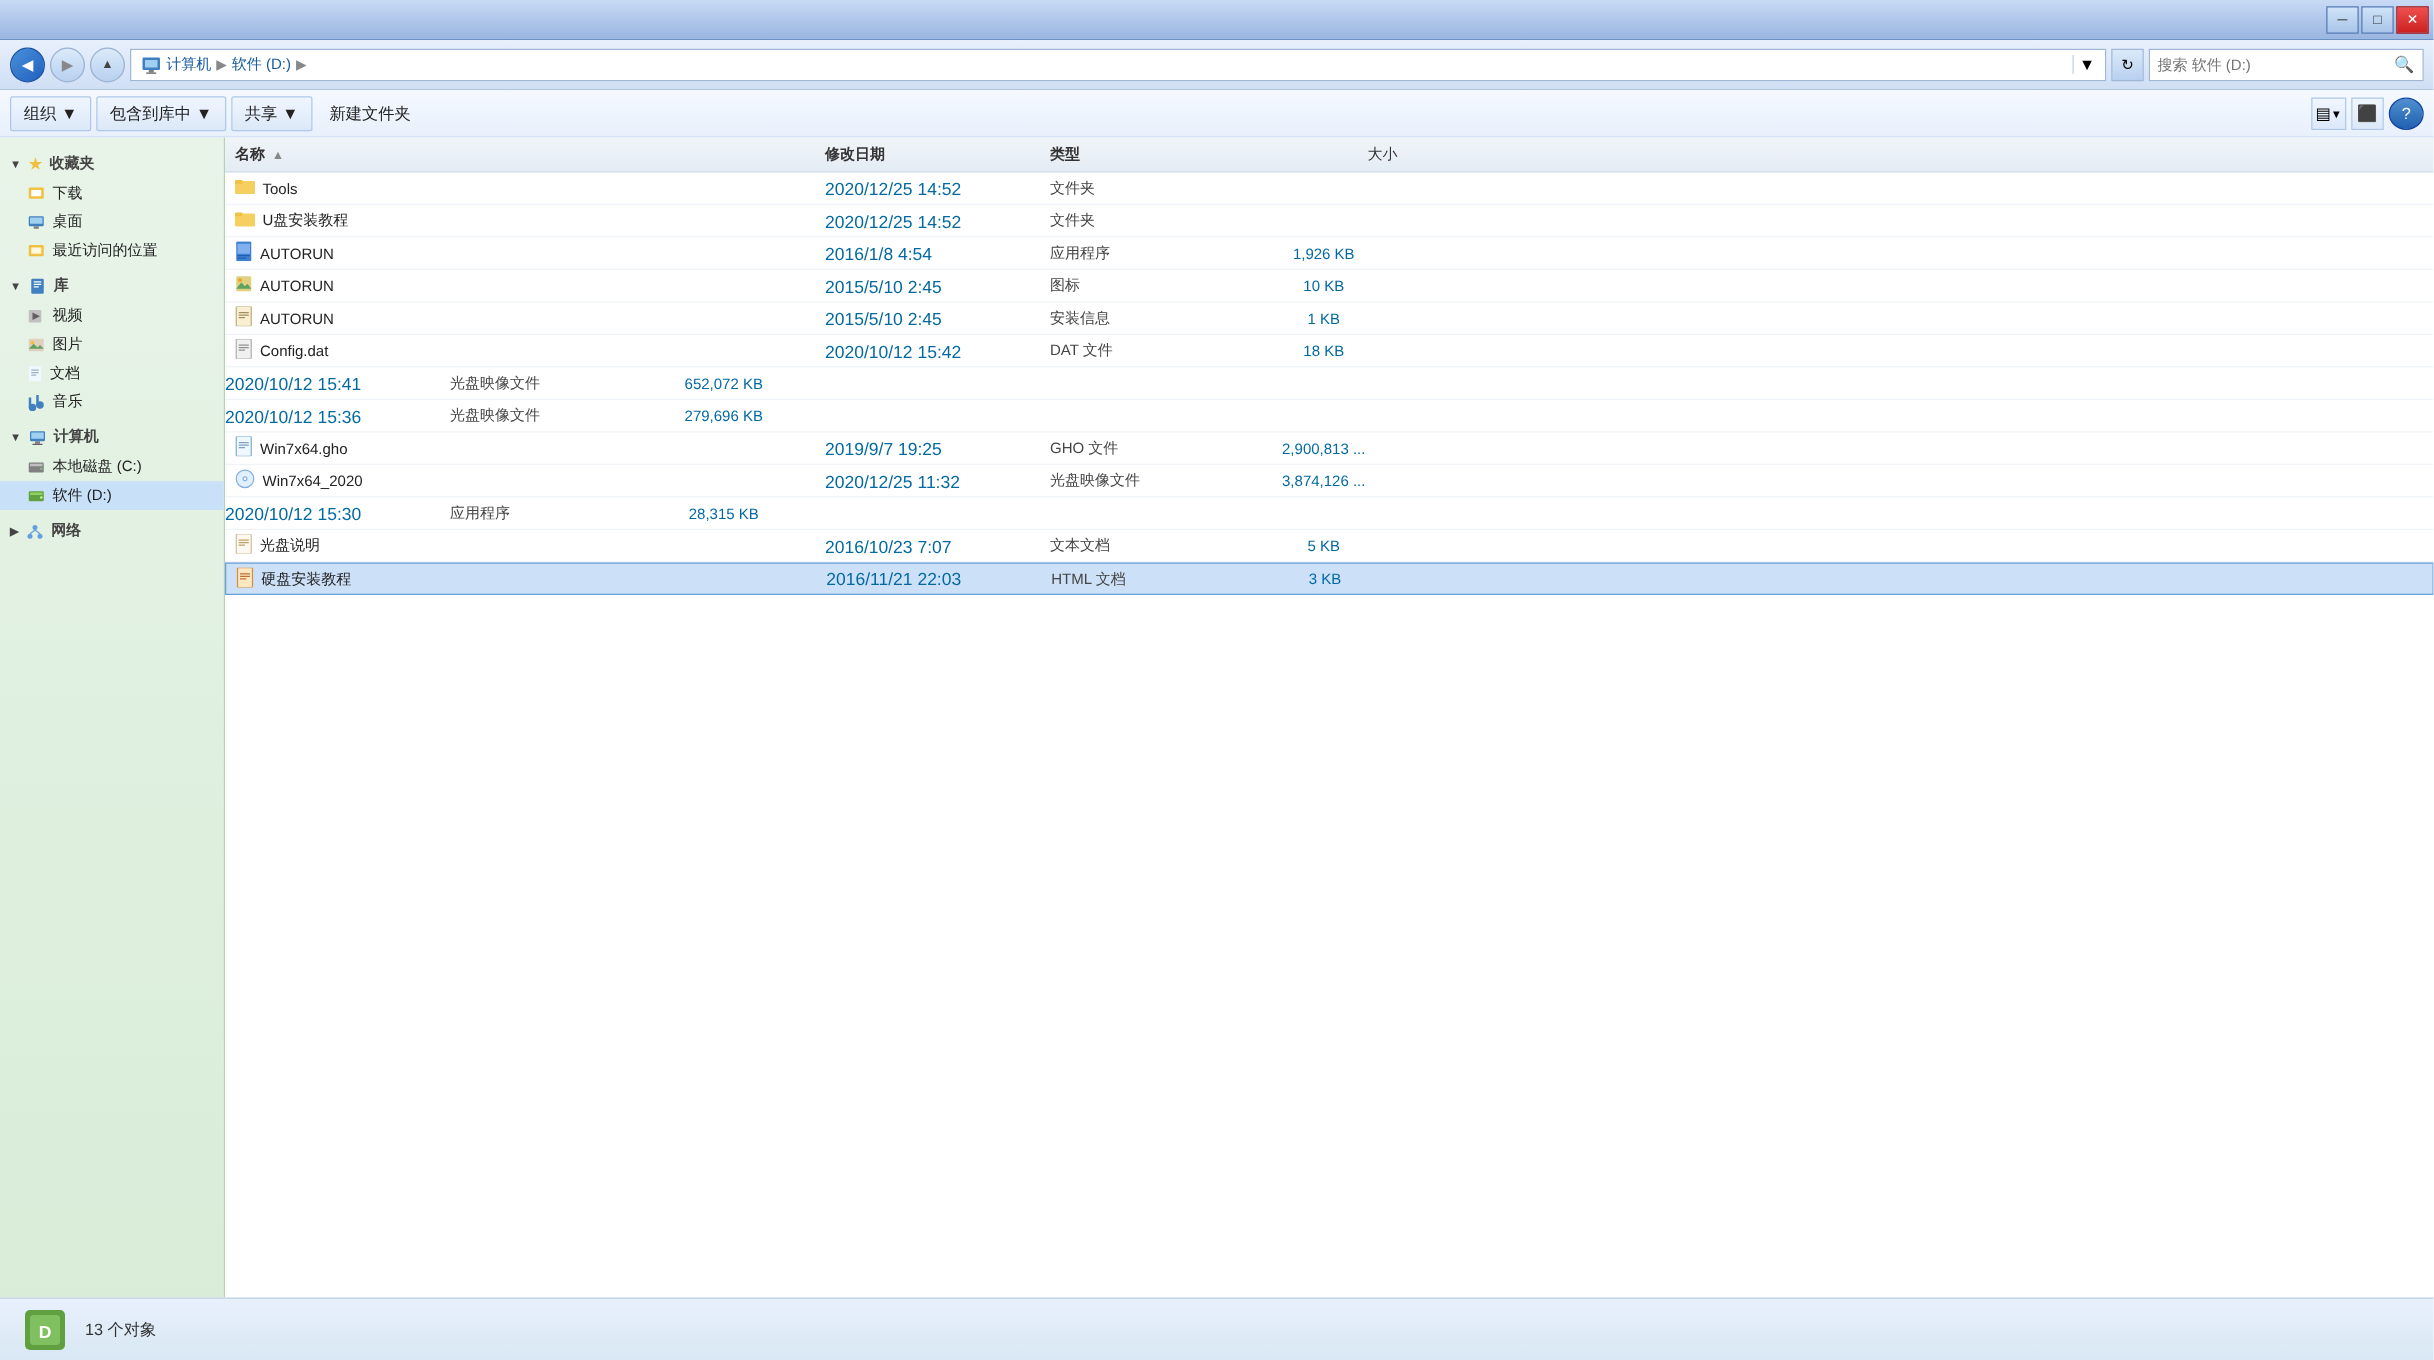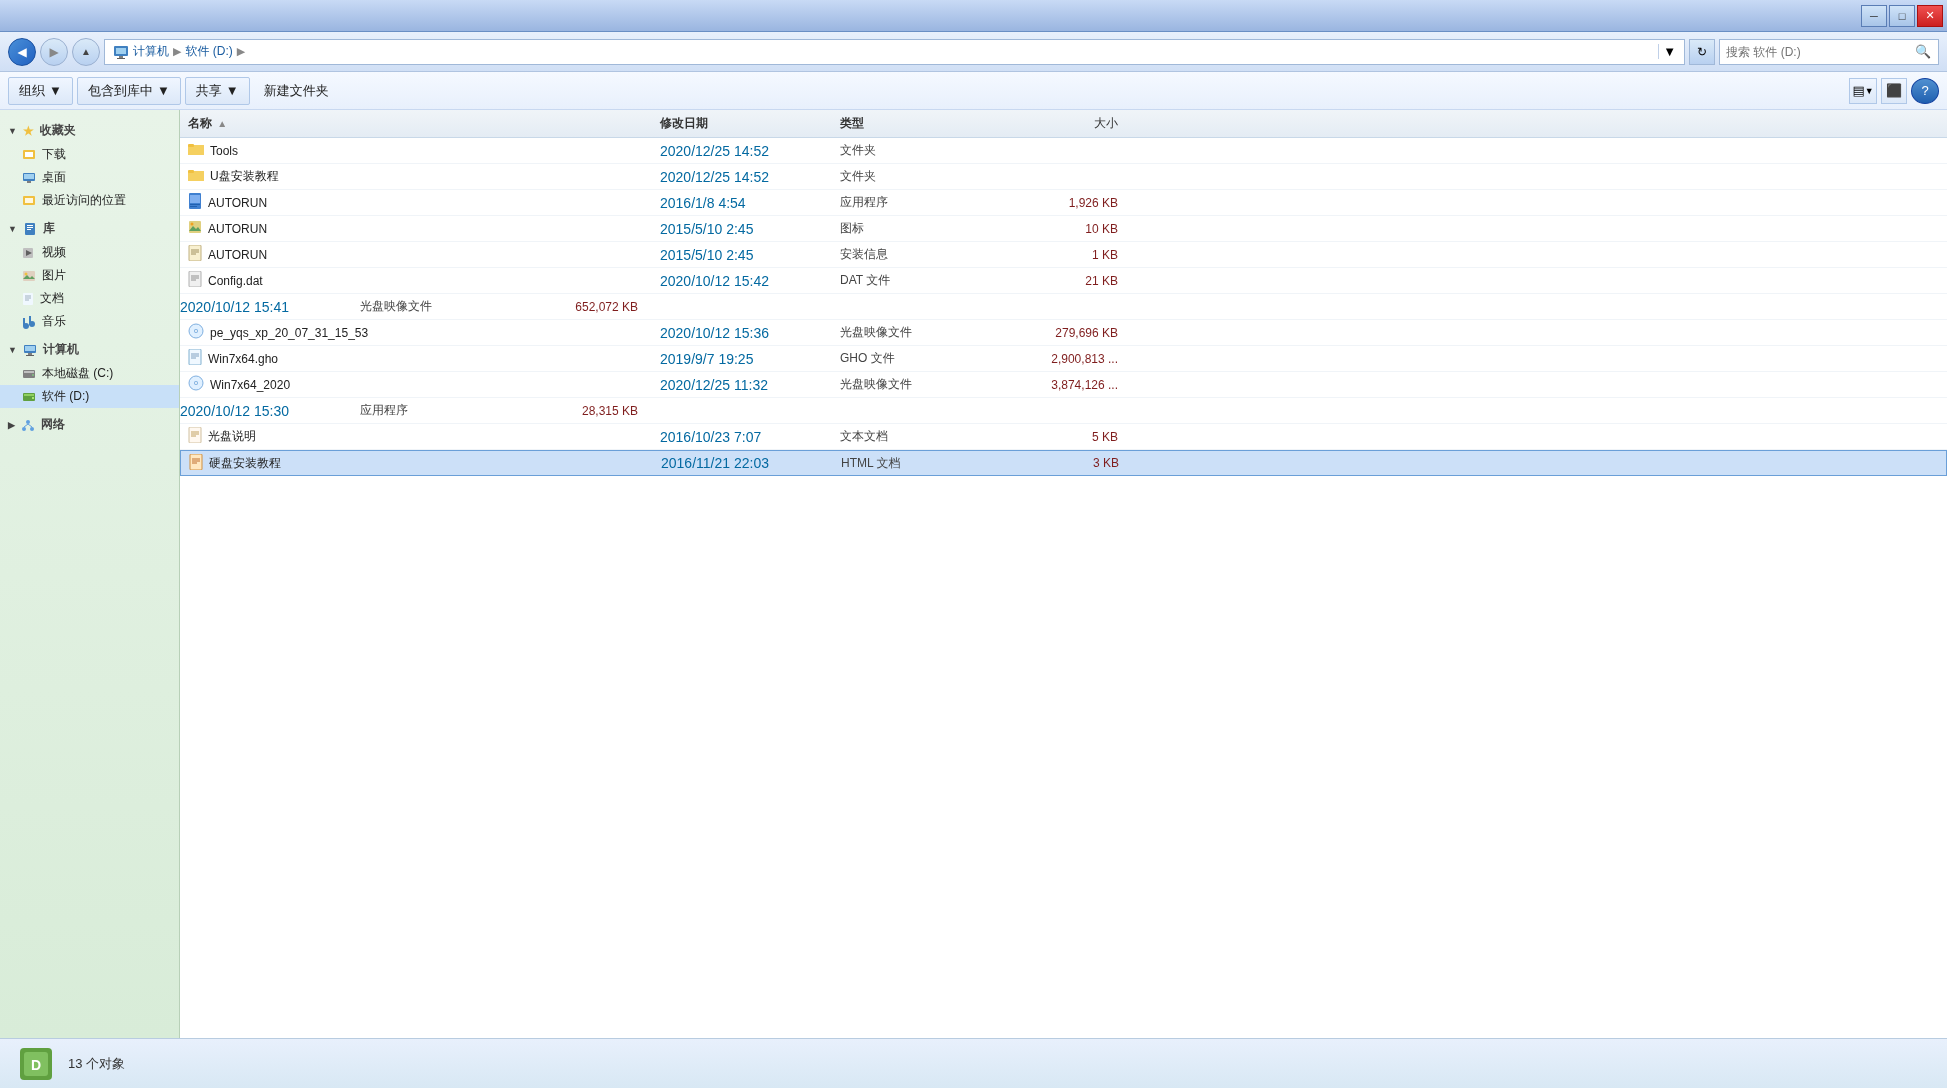--- a/index.html
+++ b/index.html
@@ -239,21 +239,21 @@
       display: flex;
       align-items: center;
       gap: 6px;
       font-size: 12px;
       color: #222;
       overflow: hidden;
       white-space: nowrap;
     }
     .file-date { width: 180px; font-size: 14px; color: #0369a1; }
     .file-type { width: 160px; font-size: 12px; color: #444; }
-    .file-size { width: 130px; font-size: 12px; color: #7f1d1d; text-align: right; padding-right: 12px; }
+    .file-size { width: 130px; font-size: 12px; color: #0369a1; text-align: center; padding-right: 12px; }
 
     
     .statusbar {
       height: 50px;
       background: linear-gradient(to bottom, #e8f0fc, #d8e8f4);
       border-top: 1px solid #b8cce0;
       display: flex;
       align-items: center;
       padding: 0 16px;
       gap: 12px;
@@ -542,36 +542,28 @@
       <span><svg width="14" height="16" viewBox="0 0 14 16">
                 <rect x="1" y="0" width="12" height="16" rx="1" fill="#f0f0f0" stroke="#b0b0b0" stroke-width="1"></rect>
                 <line x1="3" y1="5" x2="11" y2="5" stroke="#909090" stroke-width="1"></line>
                 <line x1="3" y1="7" x2="11" y2="7" stroke="#909090" stroke-width="1"></line>
                 <line x1="3" y1="9" x2="8" y2="9" stroke="#909090" stroke-width="1"></line>
               </svg></span>
       <span>Config.dat</span>
     </div>
     <div class="file-date">2020/10/12 15:42</div>
     <div class="file-type">DAT 文件</div>
-    <div class="file-size">21 KB</div>
+    <div class="file-size">18 KB</div>
   </div>
         <div class="file-row">
     <div class="file-date">2020/10/12 15:41</div>
     <div class="file-type">光盘映像文件</div>
     <div class="file-size">652,072 KB</div>
   </div>
         <div class="file-row">
-    <div class="file-name">
-      <span><svg width="16" height="16" viewBox="0 0 16 16">
-                <circle cx="8" cy="8" r="7" fill="#e0f0ff" stroke="#80b0e0" stroke-width="1"></circle>
-                <circle cx="8" cy="8" r="2" fill="#80b0e0"></circle>
-                <circle cx="8" cy="8" r="1" fill="#fff"></circle>
-              </svg></span>
-      <span>pe_yqs_xp_20_07_31_15_53</span>
-    </div>
     <div class="file-date">2020/10/12 15:36</div>
     <div class="file-type">光盘映像文件</div>
     <div class="file-size">279,696 KB</div>
   </div>
         <div class="file-row">
     <div class="file-name">
       <span><svg width="14" height="16" viewBox="0 0 14 16">
                 <rect x="1" y="0" width="12" height="16" rx="1" fill="#f0f8ff" stroke="#80b0d0" stroke-width="1"></rect>
                 <line x1="3" y1="5" x2="11" y2="5" stroke="#80a0c0" stroke-width="1"></line>
                 <line x1="3" y1="7" x2="11" y2="7" stroke="#80a0c0" stroke-width="1"></line>

